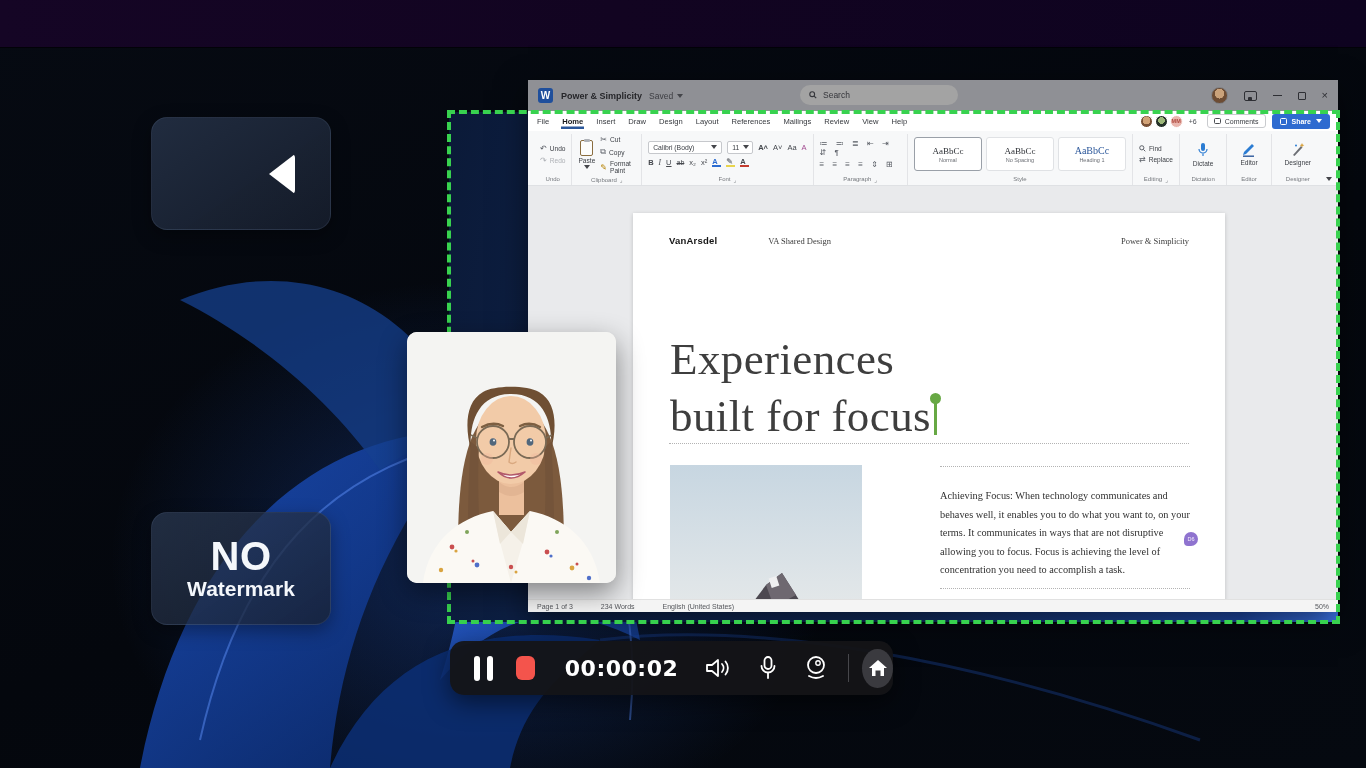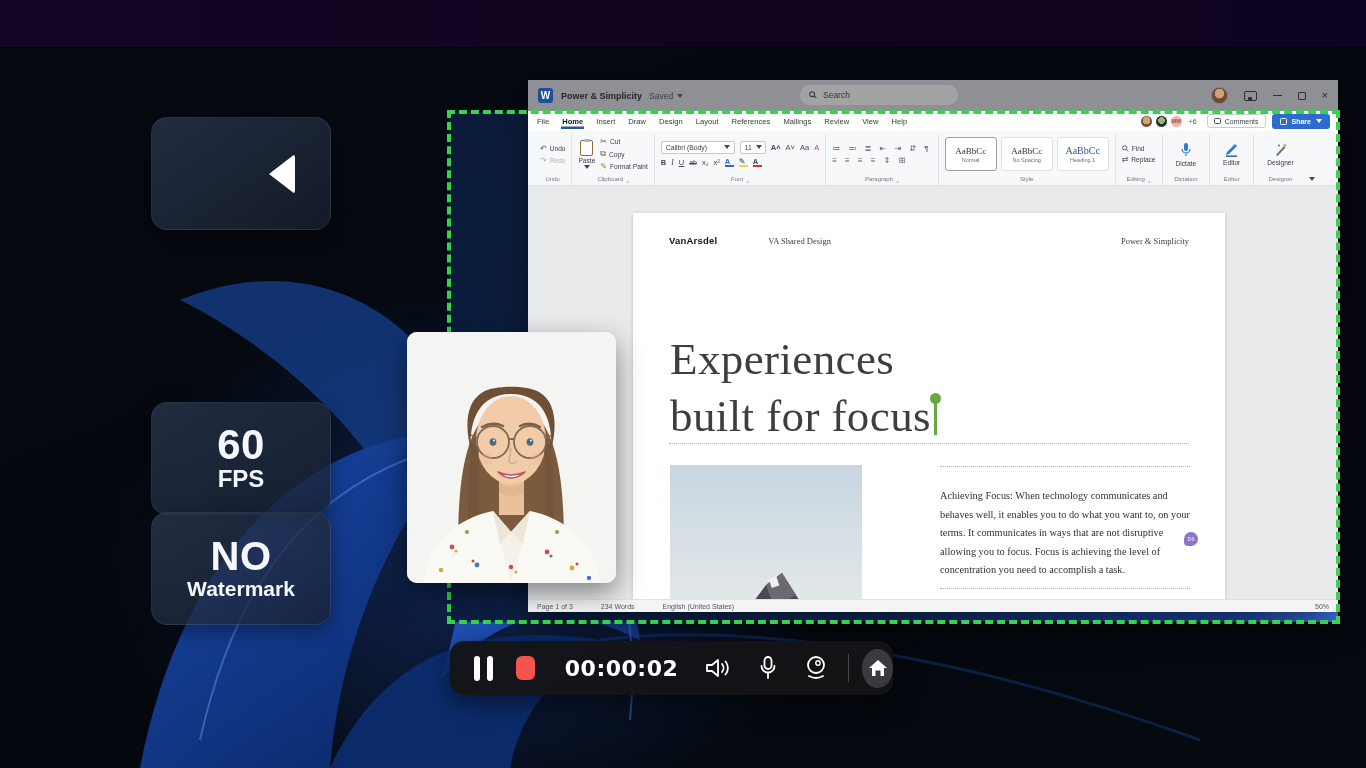--- a/index.html
+++ b/index.html
@@ -84,21 +84,21 @@
   .clip-ic i { position:absolute; left:2.5px; top:-2px; width:6px; height:3px; background:#b0b3b8; border-radius:1px; }
   .combo { height:13px; border:1px solid #c6c8cc; background:#fff; border-radius:2px; display:flex; align-items:center; gap:4px; padding:0 4px; font-size:6.8px; color:#3d4046; }
   .fontops { display:flex; flex-direction:column; gap:3px; }
   .oprow { display:flex; align-items:center; gap:5px; font-size:7.5px; color:#44474d; }
   .oprow .b { font-weight:800; } .oprow .i { font-style:italic; font-family:"Liberation Serif",serif; } .oprow .u { text-decoration:underline; }
   .oprow .strike { text-decoration:line-through; font-size:7px; }
   .colorA { position:relative; font-size:7.5px; font-weight:700; color:#2f3land; }
   .bar { display:block; height:2.5px; width:9px; margin-top:-1px; }
   .bar.blue { background:#2b6bd0; } .bar.yellow { background:#e8d44d; } .bar.red { background:#c23b2e; }
   .para-glyphs { letter-spacing:3px; font-size:8px; color:#565a62; }
-  .stylecard { width:52px; height:34px; background:#fff; border:1px solid #e0e2e5; border-radius:3px; display:flex; flex-direction:column; align-items:center; justify-content:center; gap:1px; }
+  .stylecard { width:68px; height:34px; background:#fff; border:1px solid #e0e2e5; border-radius:3px; display:flex; flex-direction:column; align-items:center; justify-content:center; gap:1px; }
   .stylecard.sel { border:1.4px solid #9aa0a8; }
   .stylecard .samp { font-size:9px; color:#2f3237; font-family:"Liberation Serif",serif; }
   .stylecard.h1 .samp { color:#2b579a; font-size:10px; }
   .stylecard .nm { font-size:5.5px; color:#6b6e74; }
   .bigbtn { display:flex; flex-direction:column; align-items:center; gap:2px; font-size:6.6px; color:#3d4046; padding:0 7px; }
   .chev-end { align-self:flex-end; margin:0 2px 4px 2px; }
 
   .doc-canvas { height:413px; background:#e9eaec; position:relative; overflow:hidden; }
   .page { position:absolute; left:105px; top:27px; width:592px; height:420px; background:#fff;
           box-shadow:0 1px 4px rgba(0,0,0,.18); overflow:hidden; font-family:"Liberation Serif",serif; }
@@ -167,24 +167,20 @@
     <path d="M560,470 C620,540 640,620 630,720" fill="none" stroke="#4f83f0" stroke-width="2" opacity="0.45"></path>
     <path d="M600,640 C760,620 980,660 1200,740" fill="none" stroke="#1d4aa8" stroke-width="3" opacity="0.35"></path>
   </svg>
 
   <div class="top-strip"></div>
 
   <div class="badge" style="top:117px;">
     <div class="cam-icon">
       <div class="cam-lens"></div>
     </div>
-  </div>
-  <div class="badge" style="top:402px;">
-    <div class="big">60</div>
-    <div class="small">FPS</div>
   </div>
   <div class="badge" style="top:512px;">
     <div class="big" style="font-size:40px;">NO</div>
     <div class="word">Watermark</div>
   </div>
 
   <div class="region-bg"></div>
 
   <div class="word-window">
     <div class="titlebar">

